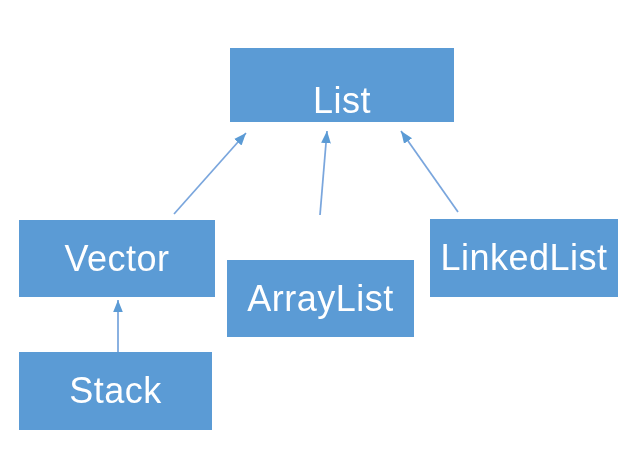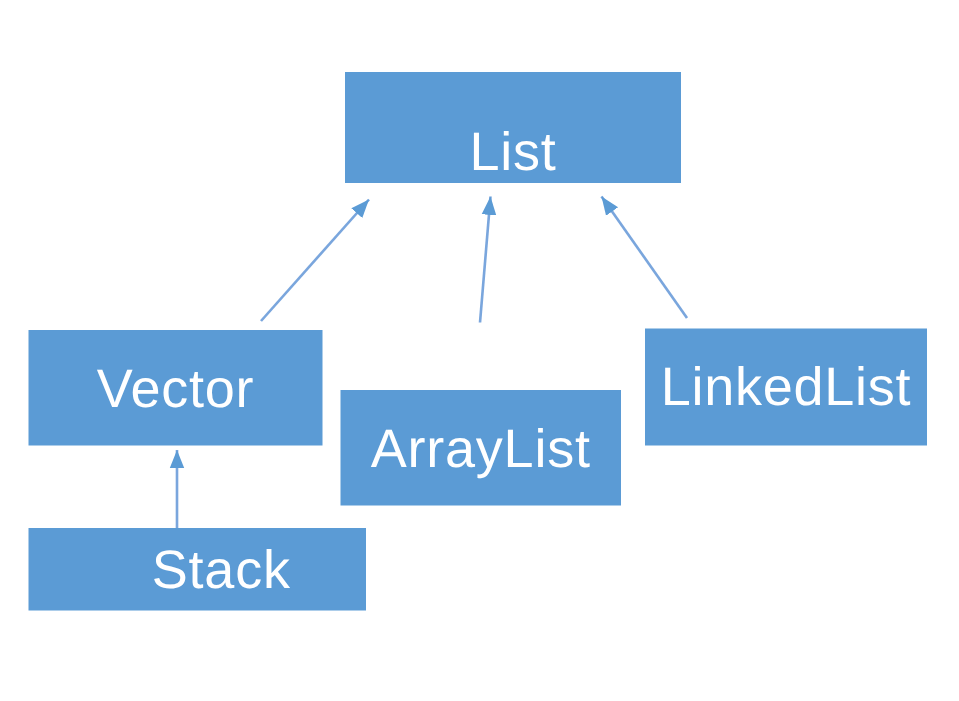--- a/index.html
+++ b/index.html
@@ -32,21 +32,21 @@
     font-size: 36px;
     font-weight: 400;
     letter-spacing: 0.5px;
     text-align: center;
     user-select: none;
   }
   .node-list       { left: 230px; top: 48px;  width: 224px; height: 74px; align-items: flex-end; }
   .node-vector     { left: 19px;  top: 220px; width: 196px; height: 77px; }
   .node-arraylist  { left: 227px; top: 220px; width: 187px; height: 77px; margin-top: 40px; }
   .node-linkedlist { left: 430px; top: 219px; width: 188px; height: 78px; text-align: center; }
-  .node-stack      { left: 19px;  top: 352px; width: 193px; height: 55px; padding-left: 32px; }
+  .node-stack      { left: 19px;  top: 352px; width: 193px; height: 78px; }
 </style>
 </head>
 <body>
 
 <div id="canvas">
 
   <svg id="edges" width="639" height="467" viewBox="0 0 639 467" xmlns="http://www.w3.org/2000/svg">
     <defs>
       <marker id="arrowhead" viewBox="0 0 10 10" refX="10" refY="5" markerWidth="7" markerHeight="7" orient="auto-start-reverse">
         <path d="M0,1 L10,5 L0,9 Z" fill="#5b9bd5"></path>

